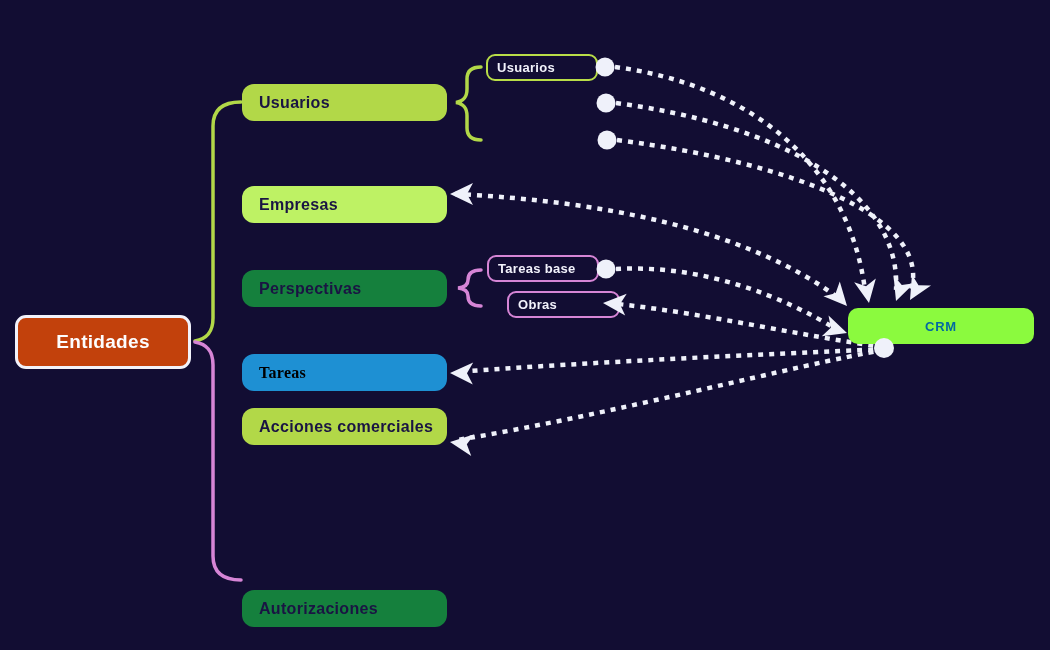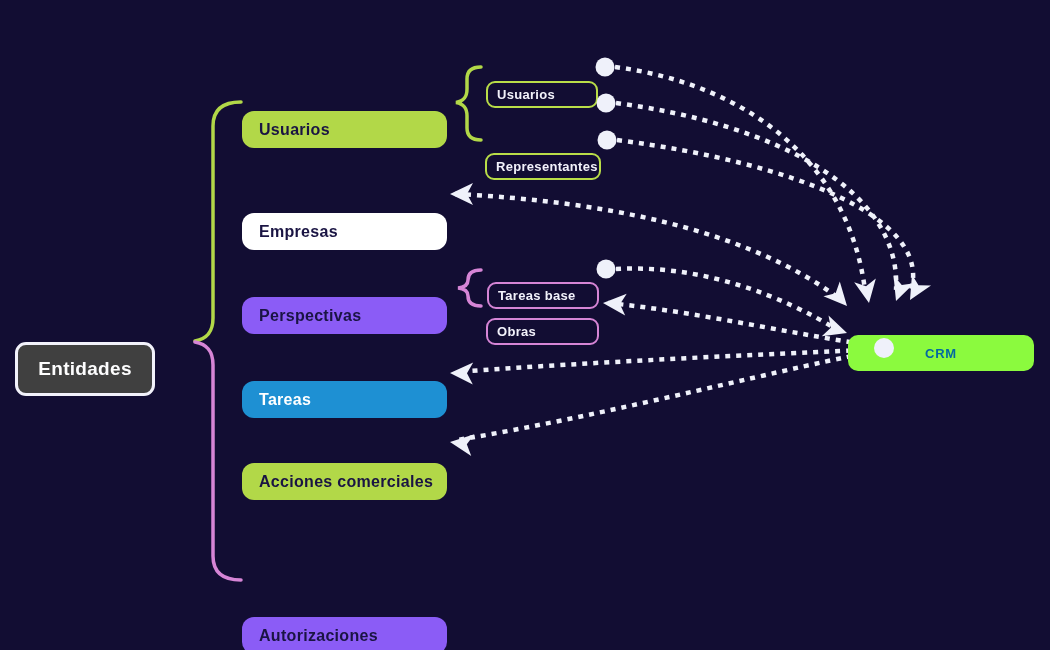--- a/index.html
+++ b/index.html
@@ -6,35 +6,34 @@
   #canvas{
     position:relative;width:1050px;height:650px;overflow:hidden;
     background:#120d33;
     font-family:"Liberation Sans","DejaVu Sans",sans-serif;
   }
   svg.layer{position:absolute;left:0;top:0;pointer-events:none;}
   .node{
     position:absolute;display:flex;align-items:center;
     box-sizing:border-box;font-weight:700;letter-spacing:.3px;
     white-space:nowrap;
-    margin-top:27px;
   }
   .root-node{
-    left:15px;top:315px;width:140px;height:54px;
-    border:3px solid #f2f2fb;border-radius:11px;background:#404040;
+    left:15px;top:315px;width:176px;height:54px;
+    border:3px solid #f2f2fb;border-radius:11px;background:#c2410c;
     justify-content:center;font-size:19px;color:#fdfdfe;
   }
   .branch{
     left:242px;width:205px;height:37px;border-radius:12px;
     padding-left:17px;font-size:16px;color:#1a1443;
   }
   .bg-green{background:#b2d848;}
-  .bg-orange{background:#ffffff;align-items:center;}
-  .bg-pink{background:#8b5cf6;}
-  .bg-blue{background:#1e90d3;color:#ffffff;}
+  .bg-orange{background:#bef264;align-items:center;}
+  .bg-pink{background:#15803d;}
+  .bg-blue{background:#1e90d3;color:#000000;font-family:Liberation Serif, serif;}
   .sub{
     height:27px;border-radius:9px;padding-left:9px;font-size:13px;
     color:#f2f2fb;background:#120d33;border:2.5px solid #b9dd48;
   }
   .sub.pink-border{border-color:#d685d6;}
   .crm-node{
     left:848px;top:308px;width:186px;height:36px;border-radius:10px;
     background:#8bfa3e;justify-content:center;font-size:13px;color:#0369a1;
     letter-spacing:.8px;
   }
@@ -78,38 +77,35 @@
   </div>
   <div class="node branch bg-orange" style="top:186px">
     <span>Empresas</span>
   </div>
   <div class="node branch bg-pink" style="top:270px">
     <span>Perspectivas</span>
   </div>
   <div class="node branch bg-blue" style="top:354px">
     <span>Tareas</span>
   </div>
-  <div class="node branch bg-green" style="top:436px">
+  <div class="node branch bg-green" style="top:408px">
     <span>Acciones comerciales</span>
   </div>
   <div class="node branch bg-pink" style="top:590px">
     <span>Autorizaciones</span>
   </div>
 
   <div class="node sub" style="left:486px;top:54px;width:112px">
     <span>Usuarios</span>
   </div>
-  <div class="node sub" style="left:485px;top:126px;width:116px">
-    <span>Representantes</span>
-  </div>
 
   <div class="node sub pink-border" style="left:487px;top:255px;width:112px">
     <span>Tareas base</span>
   </div>
-  <div class="node sub pink-border" style="left:486px;top:291px;width:113px">
+  <div class="node sub pink-border" style="left:507px;top:291px;width:113px">
     <span>Obras</span>
   </div>
 
   <div class="node crm-node">
     <span>CRM</span>
   </div>
 
   <svg class="layer" width="1050" height="650" viewBox="0 0 1050 650">
 
     <circle class="conn-dot" cx="605" cy="67" r="9.5"></circle>

